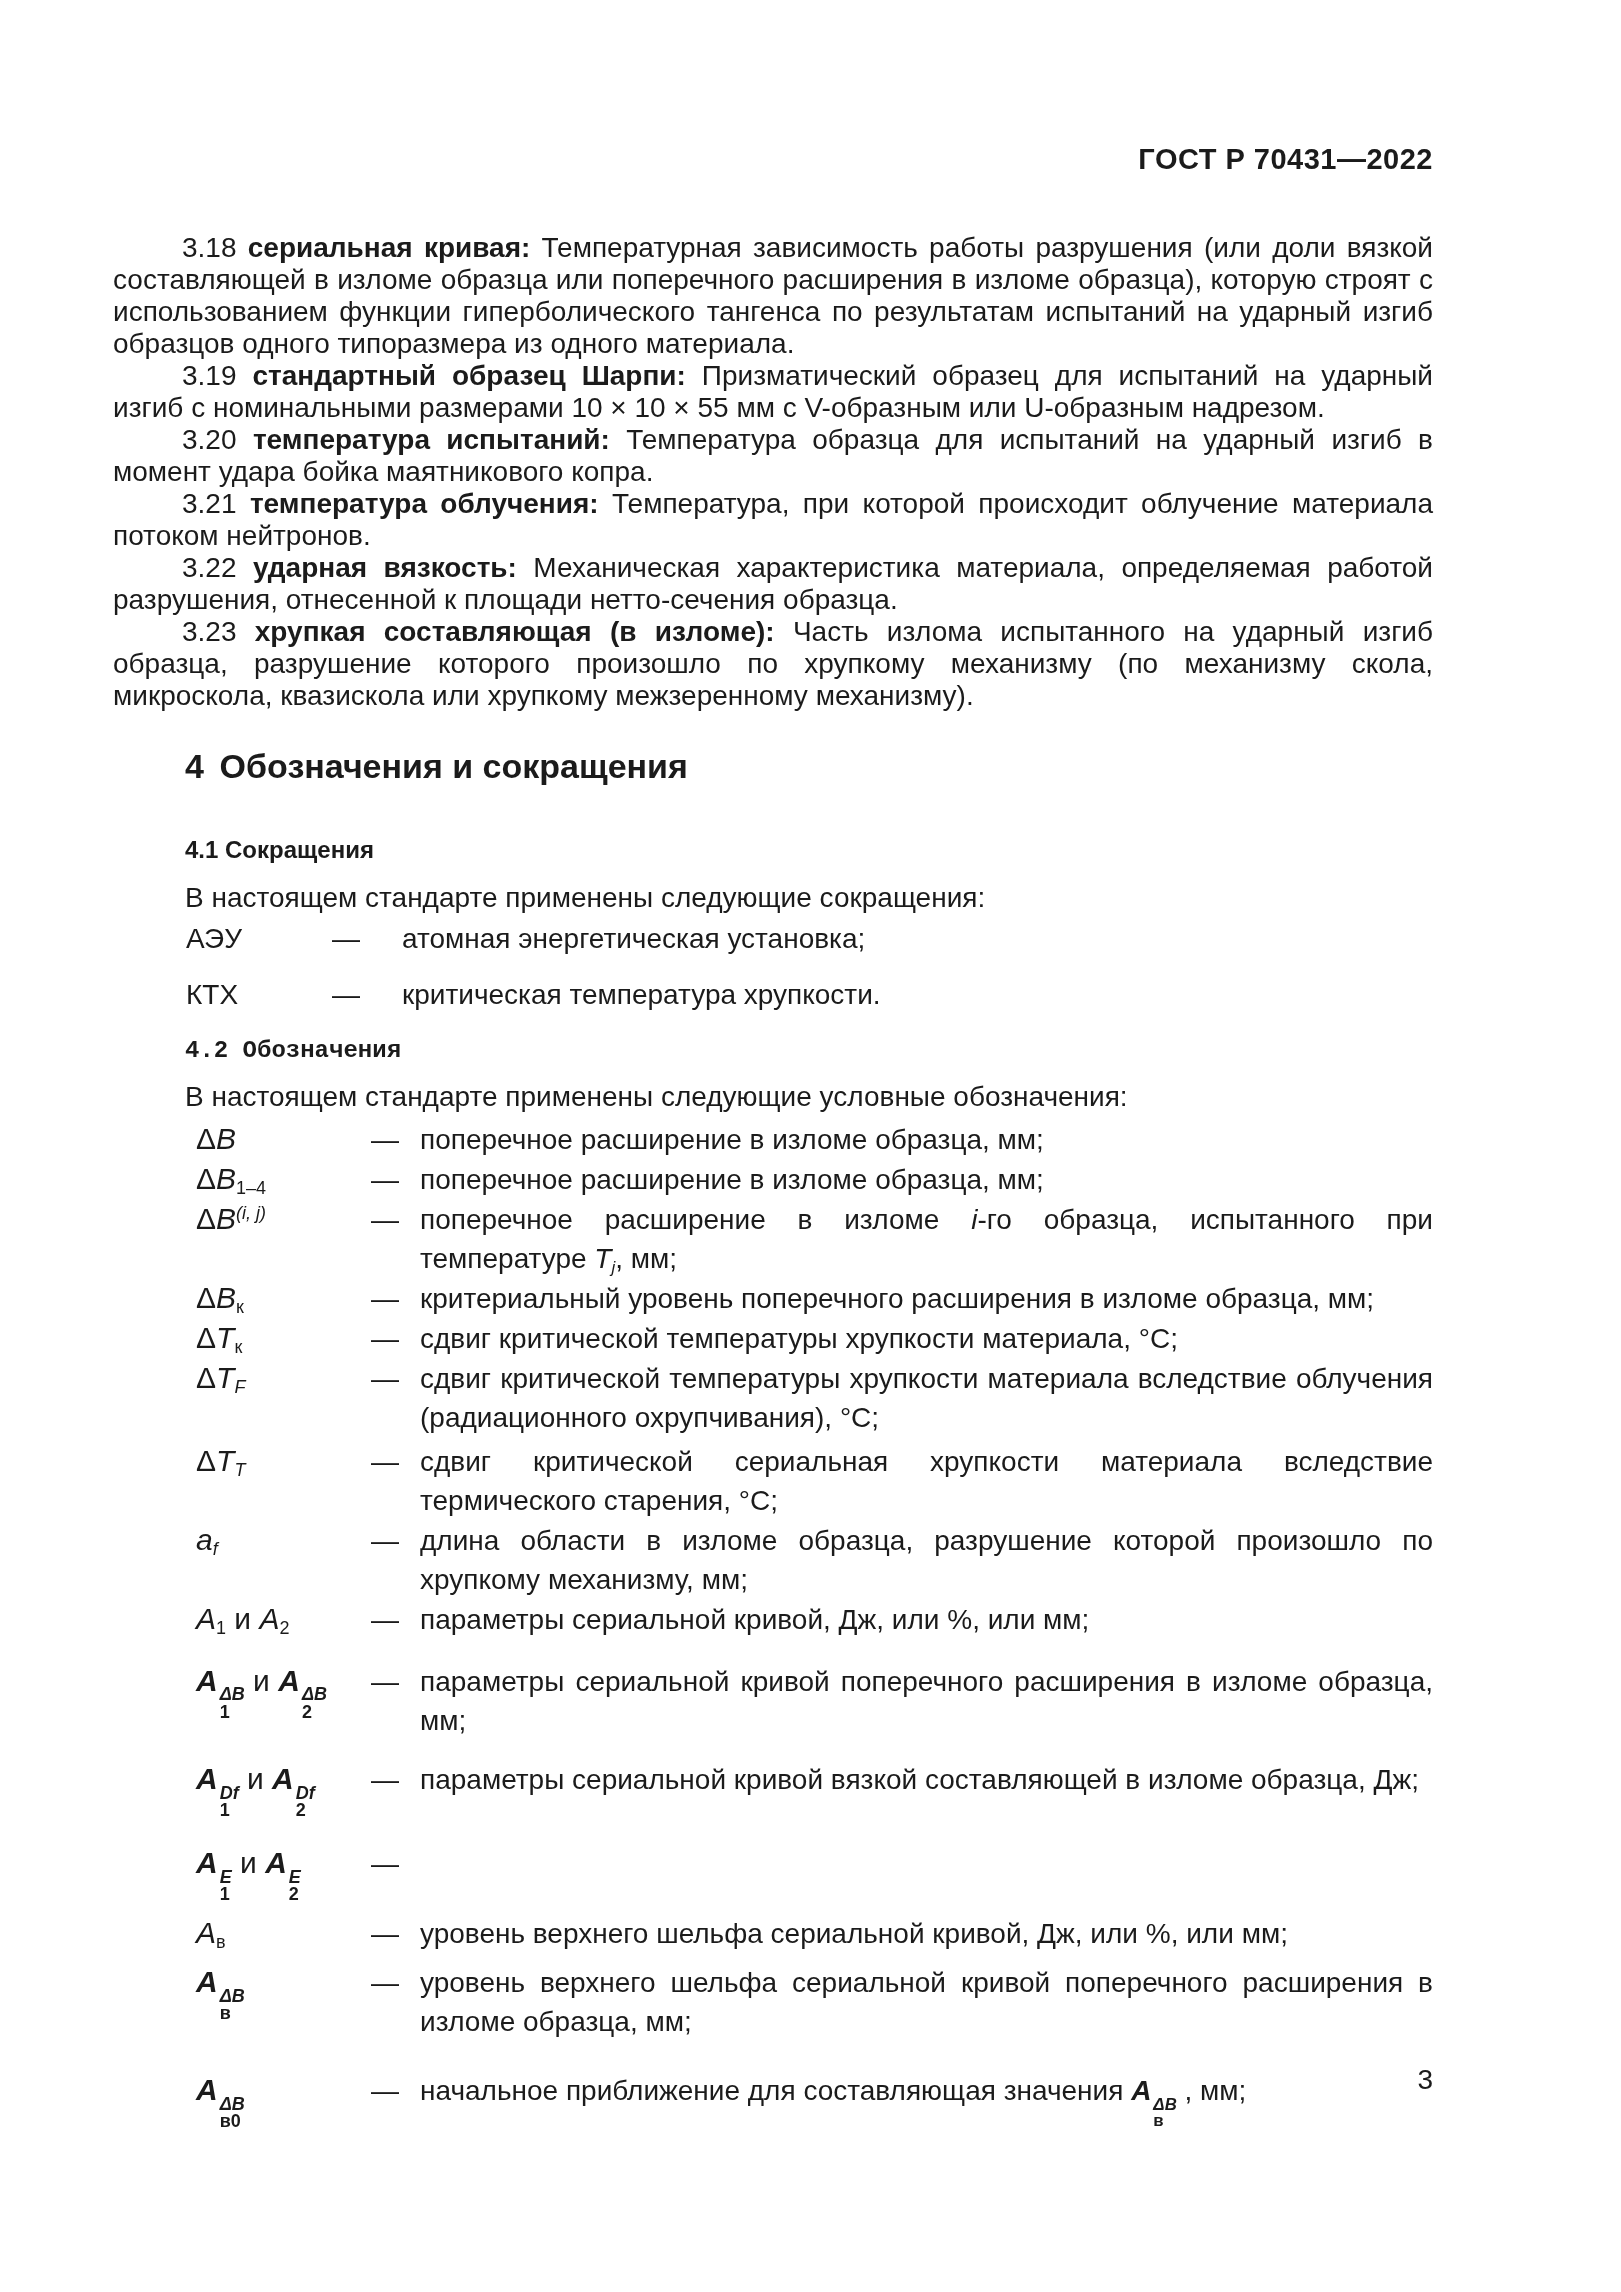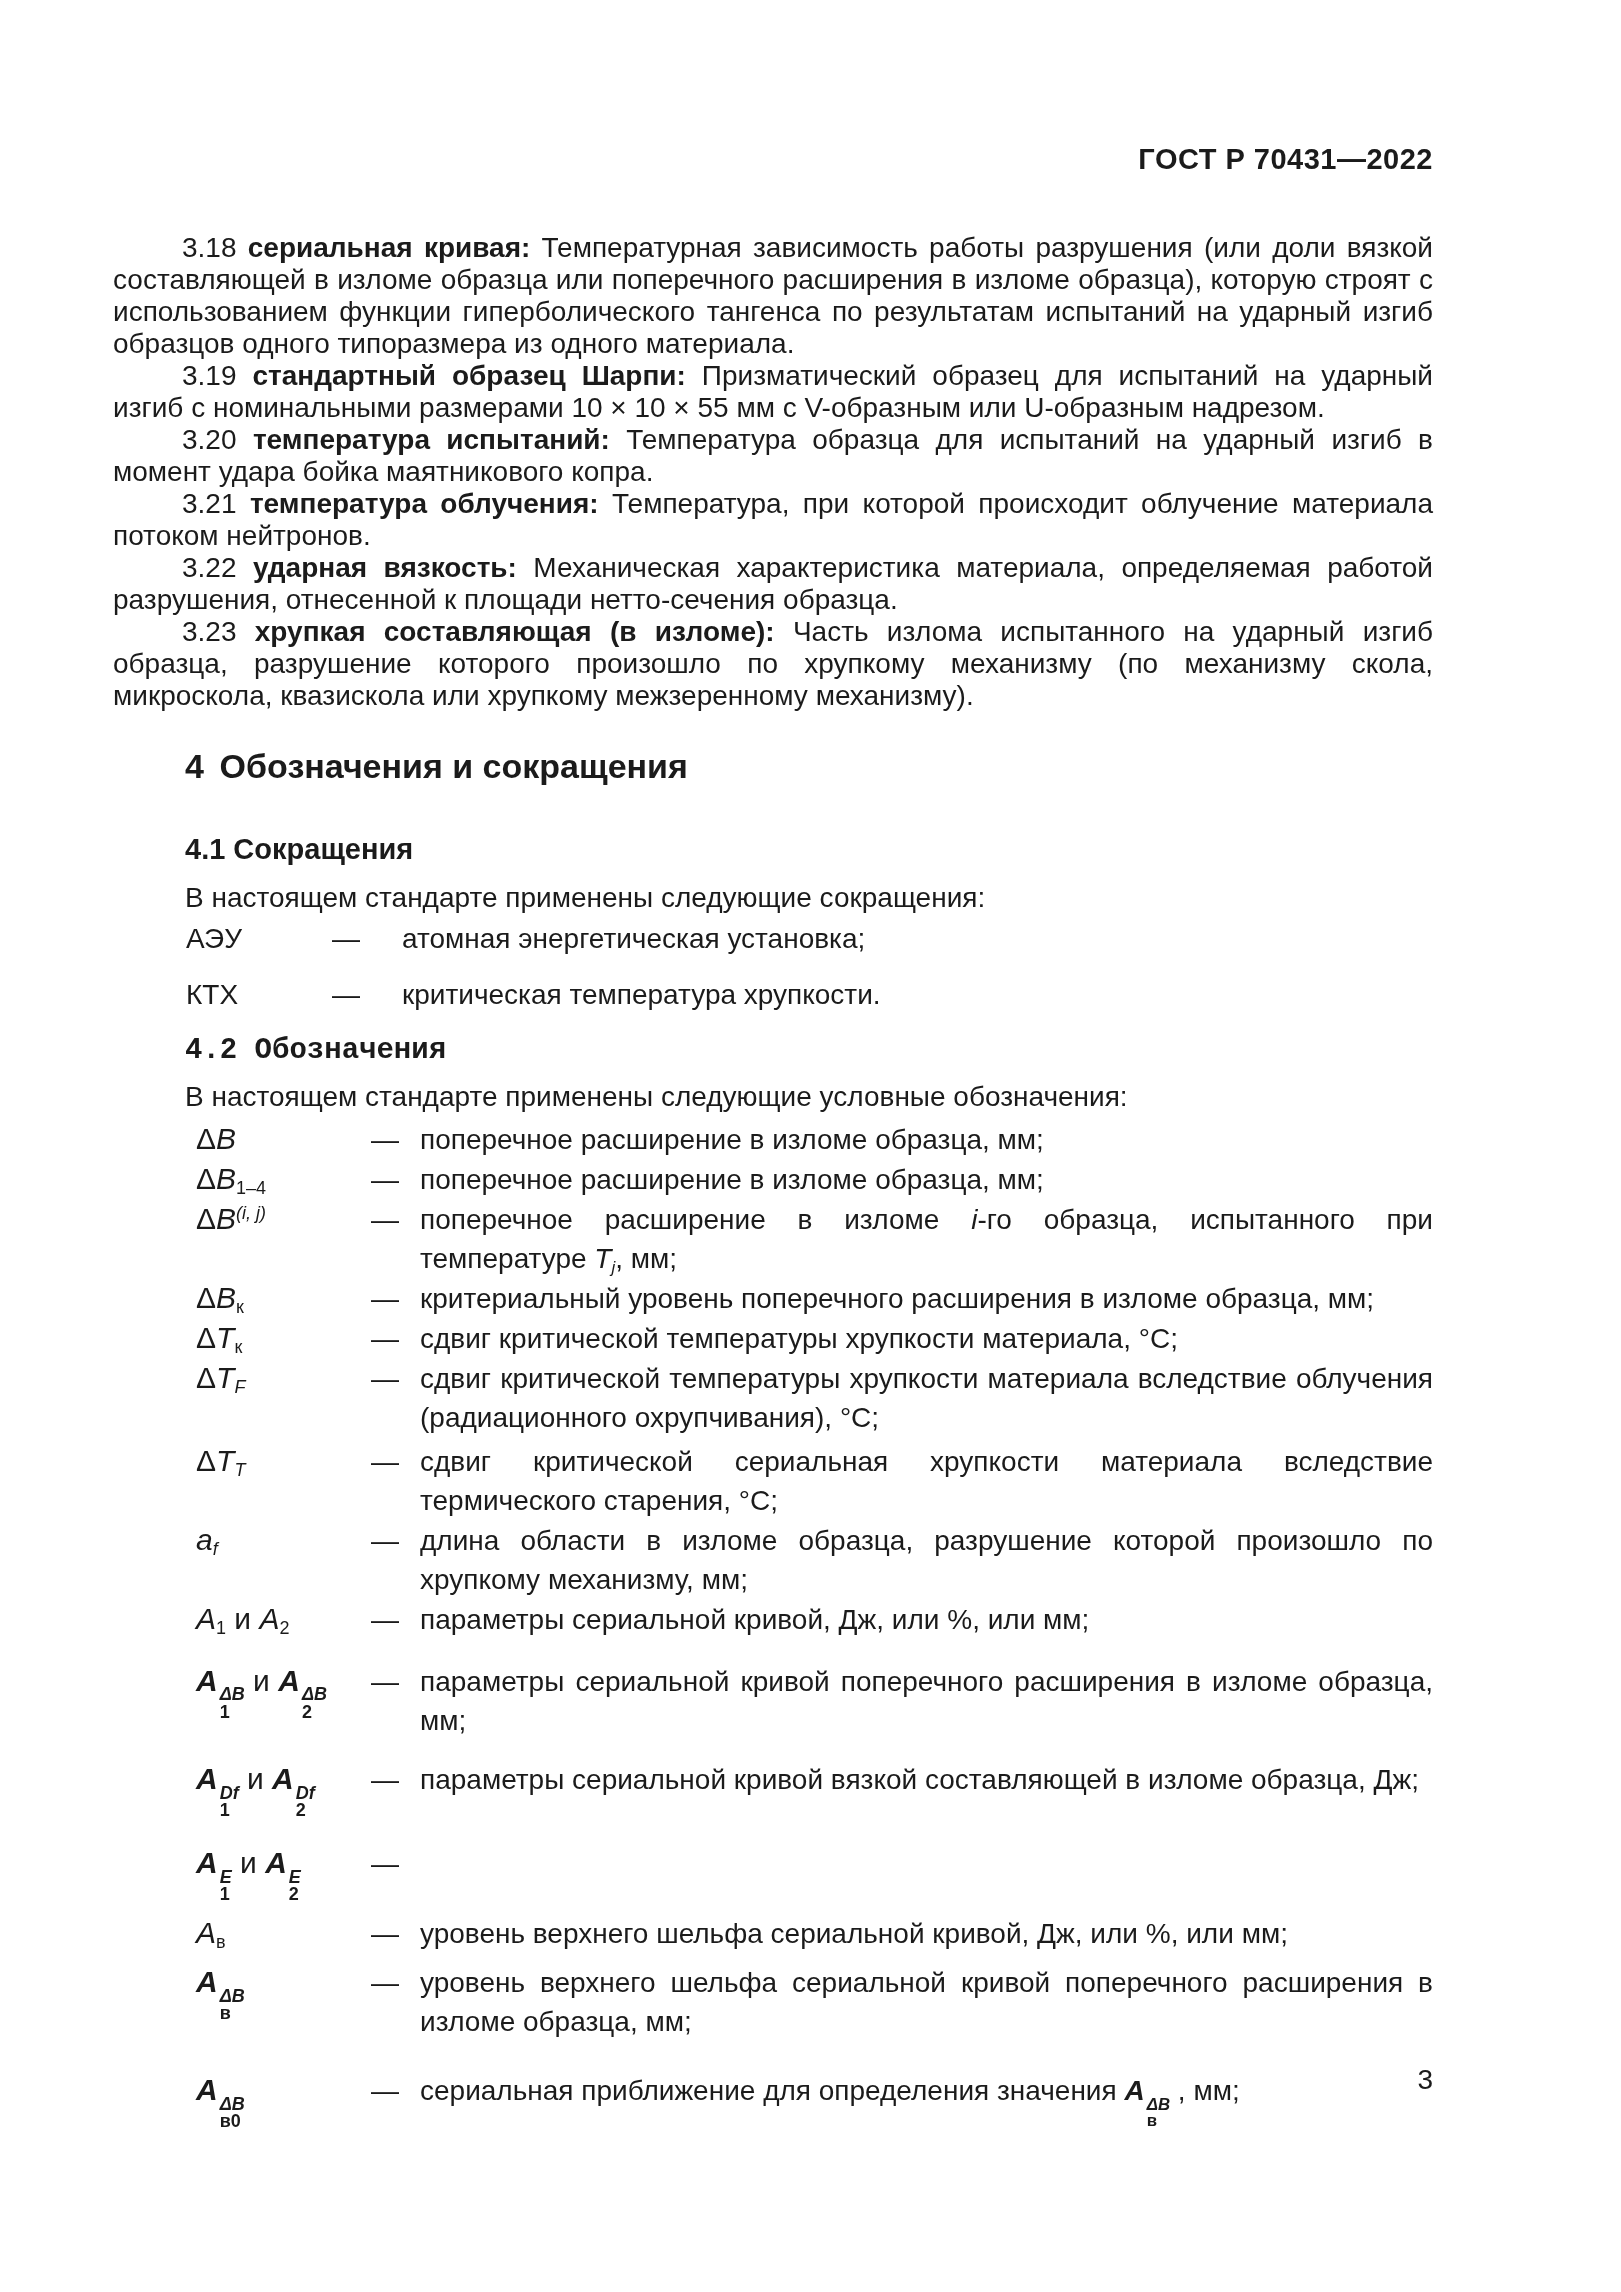--- a/index.html
+++ b/index.html
@@ -8,21 +8,21 @@
     font-family:"Liberation Sans","DejaVu Sans",sans-serif;color:#1b1b1b;
     overflow:hidden;
   }
   .content{position:absolute;left:113px;top:0;width:1320px;}
   .doc-header{margin-top:143px;text-align:right;font-weight:bold;font-size:29px;line-height:32px;letter-spacing:0.5px;}
   .paras{margin-top:57px;}
   .para{margin:0;font-size:28px;line-height:32px;text-align:justify;text-indent:69px;}
   .dterm{font-weight:bold;}
   .h-main{margin:35px 0 0;padding-left:72px;font-size:34px;line-height:39px;font-weight:bold;}
   .h-main .hnum{margin-right:15.7px;}
-  .h-sub{margin:47px 0 0;padding-left:72px;font-size:29px;line-height:33px;font-weight:bold;}
+  .h-sub{margin:47px 0 0;padding-left:72px;font-size:24px;line-height:33px;font-weight:bold;}
   .h-sub.h42{margin-top:15.7px;font-family:Liberation Mono, monospace;}
   .intro{margin:15.7px 0 0;padding-left:72px;font-size:28px;line-height:32px;}
   .intro.i42{margin-top:13.7px;}
   .abbr-list{margin-top:9.8px;}
   .abbr-row{display:grid;grid-template-columns:219px 70px 1fr;font-size:28px;line-height:32px;margin-bottom:23.5px;}
   .abbr-row .aterm{padding-left:73px;}
   .sym-list{margin-top:5.9px;}
   .sym-row{display:grid;grid-template-columns:258px 49px 1fr;font-size:28px;line-height:39px;align-items:baseline;}
   .sym{padding-left:83px;font-size:30px;white-space:nowrap;}
   .sdef{text-align:justify;}
@@ -188,21 +188,21 @@
     <span class="sdash">—</span>
     <span class="sdef">уровень верхнего шельфа сериальной кривой поперечного расширения в изломе образца, мм;</span>
   </div>
 
   <div class="sym-row">
     <span class="sym"><span class="it bd">A</span><span class="stk bd">
               <span class="sp it">ΔB</span>
               <span class="sb">в0</span>
             </span></span>
     <span class="sdash">—</span>
-    <span class="sdef"><span>сериальная приближение для определения значения </span><span class="it bd">A</span><span class="stk bd">
+    <span class="sdef"><span>начальное приближение для составляющая значения </span><span class="it bd">A</span><span class="stk bd">
               <span class="sp it">ΔB</span>
               <span class="sb">в</span>
             </span><span> , мм;</span></span>
   </div>
 </div>
 
   </div>
 
   <div class="pagenum">3</div>
 </div>

